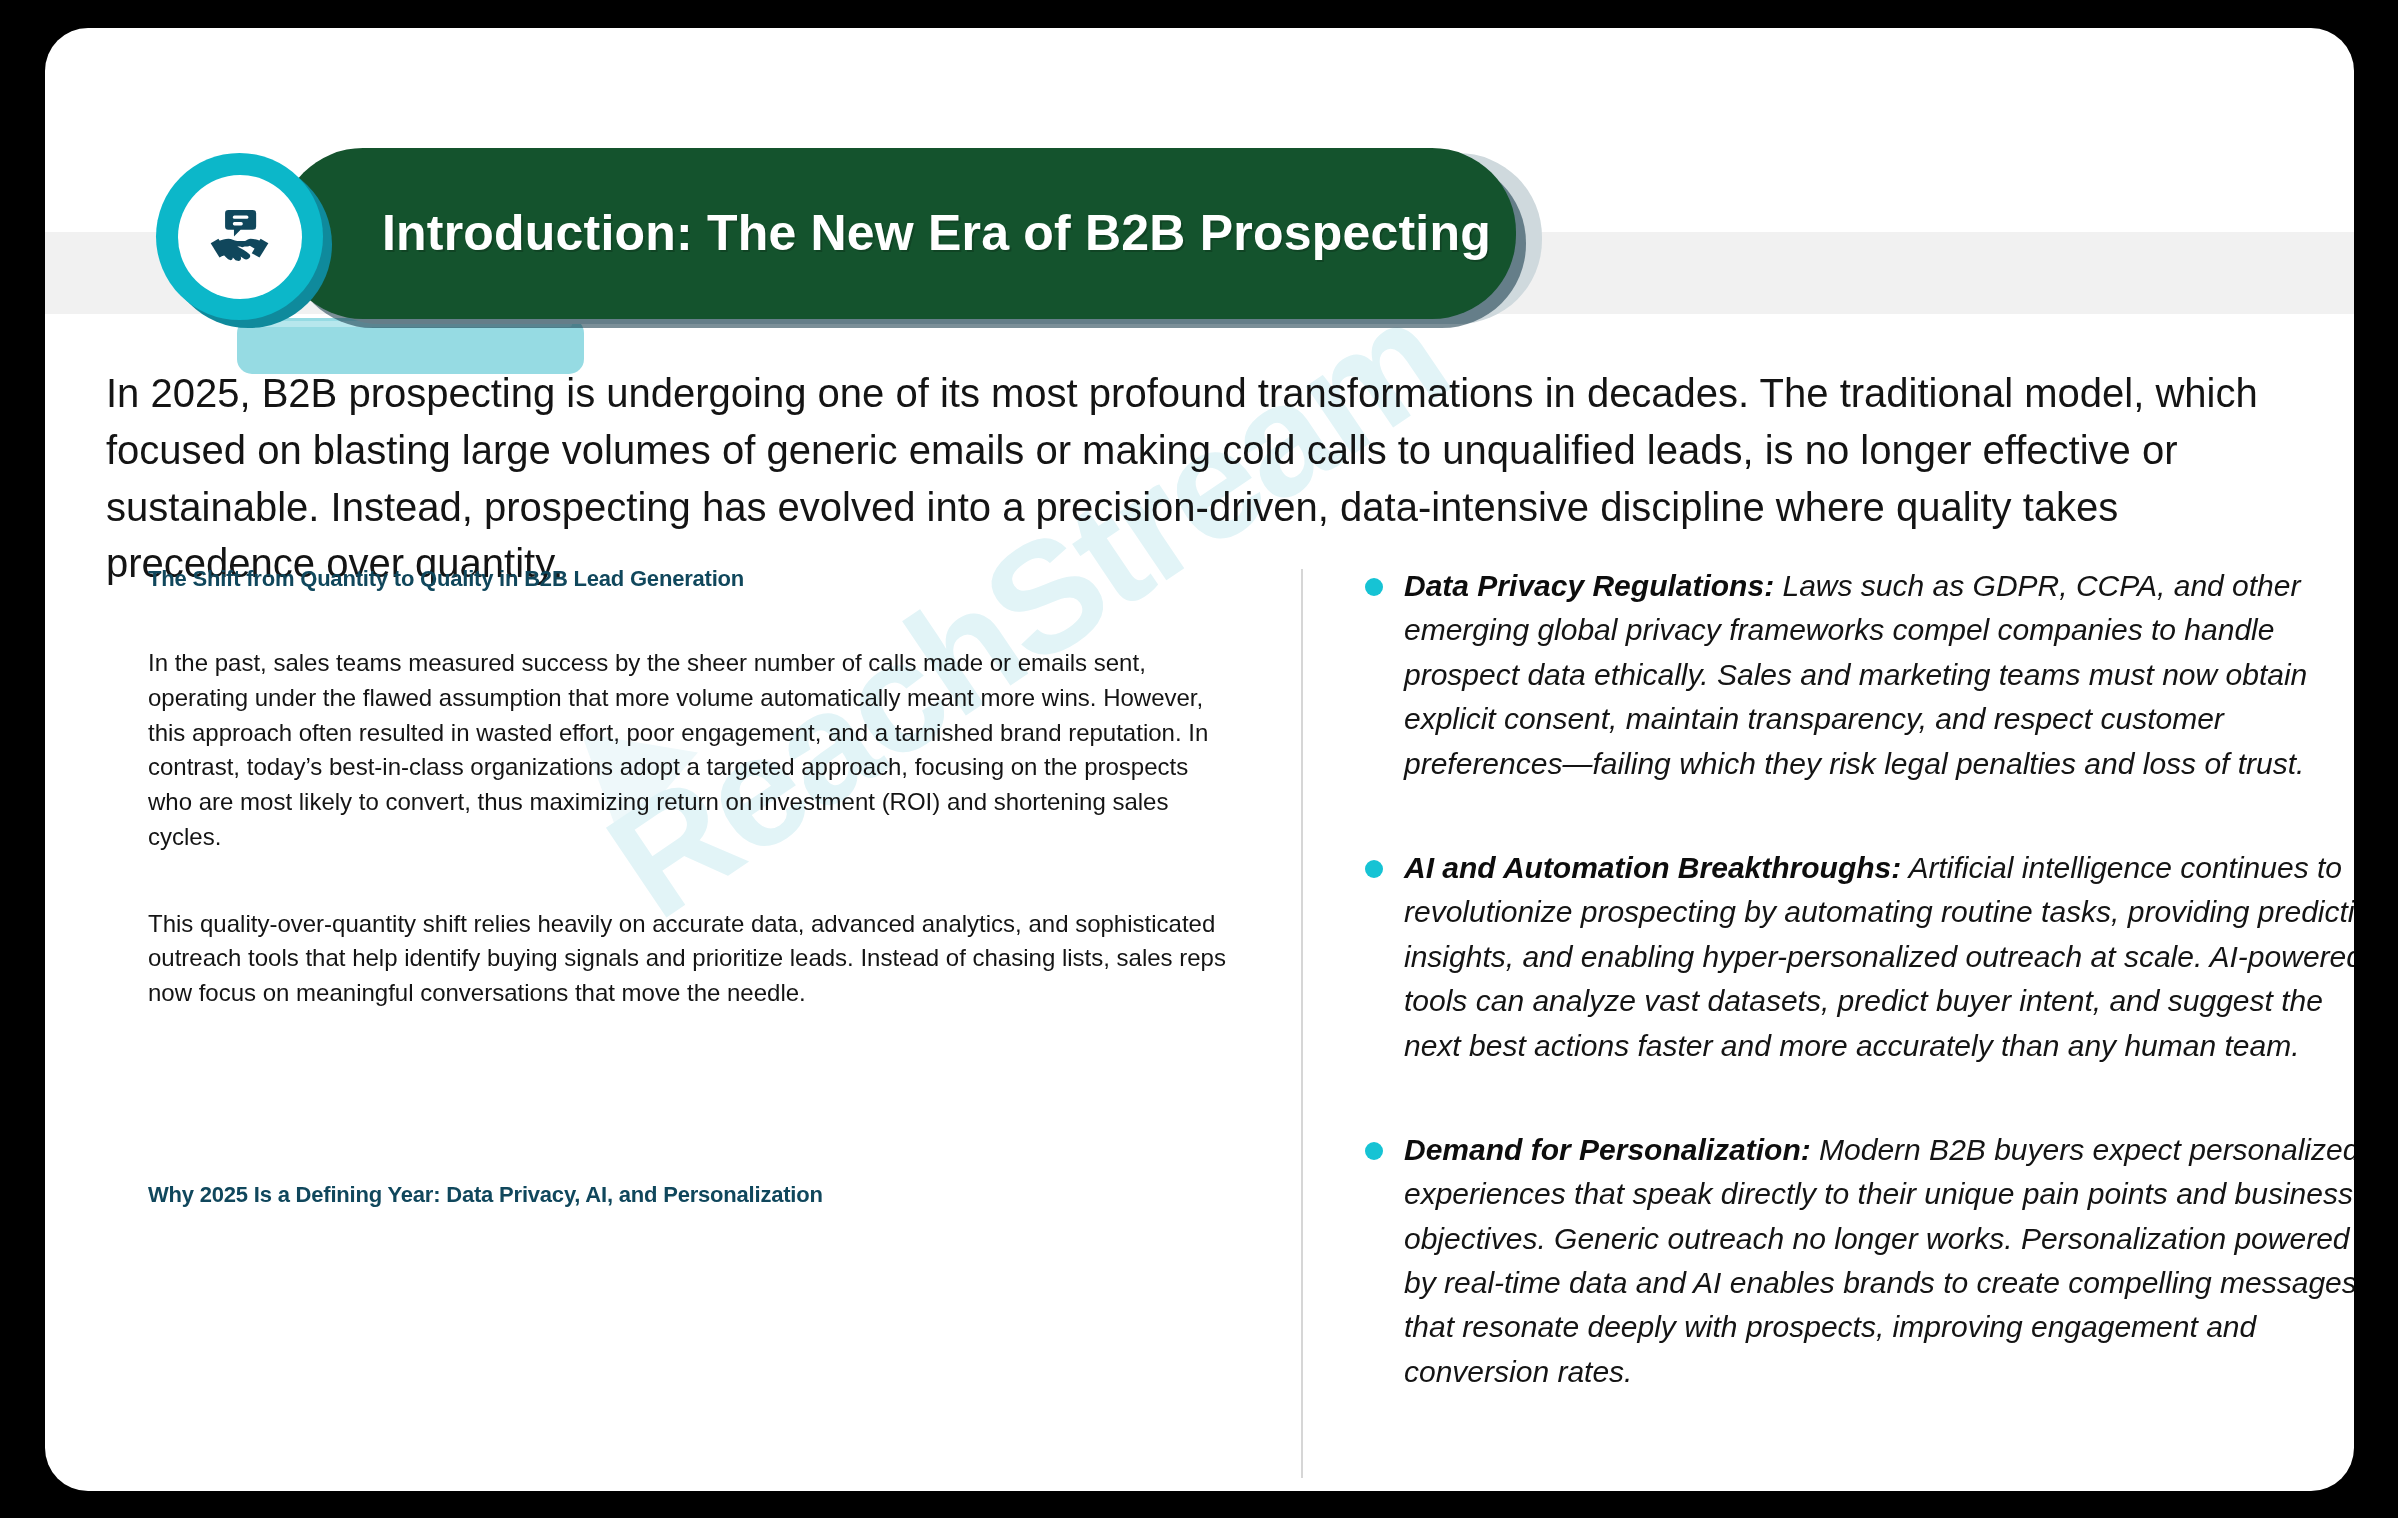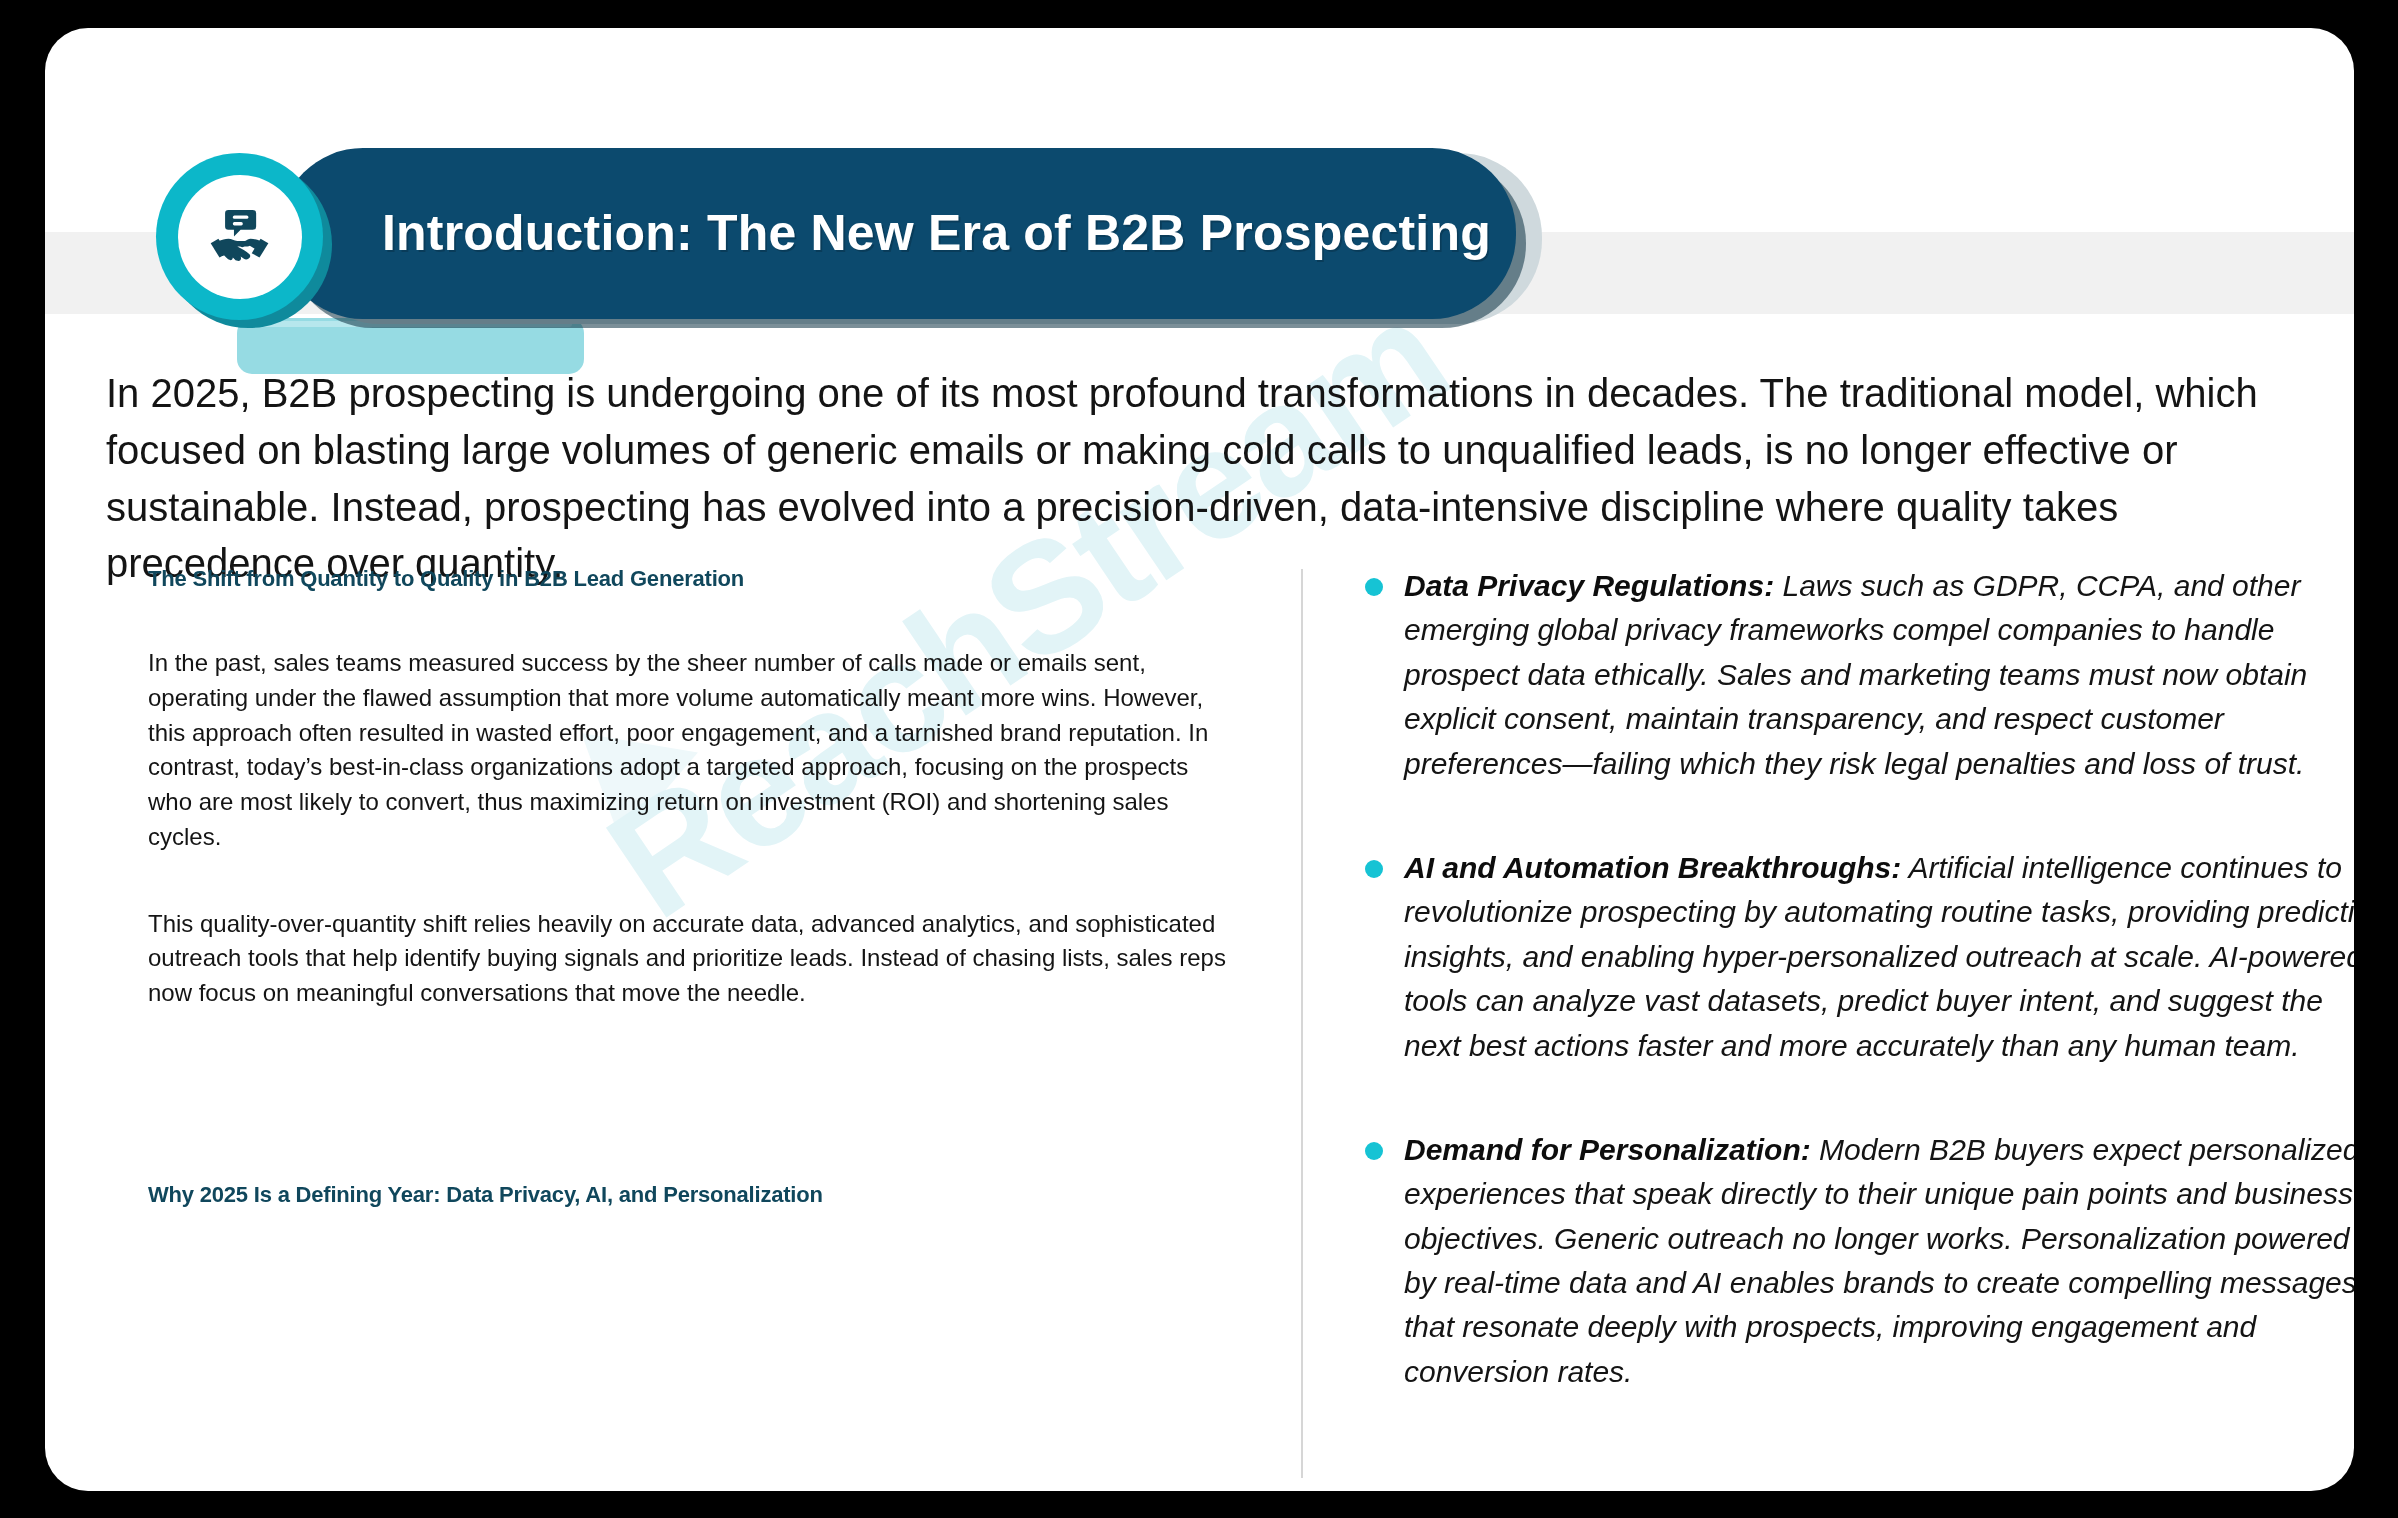--- a/index.html
+++ b/index.html
@@ -129,21 +129,21 @@
     border-radius: 84px;
   }
 
   
   .banner {
     position: absolute;
     left: 234px;
     top: 7.5px;
     width: 1237px;
     height: 171px;
-    background: #0c4a6e;
+    background: #14532d;
     border-radius: 84px 84px 84px 84px;
     display: flex;
     align-items: center;
   }
   .banner-title {
     margin-left: 103px;
     color: #ffffff;
     font-family: "Liberation Sans", sans-serif;
     font-size: 50px;
     font-weight: 700;

